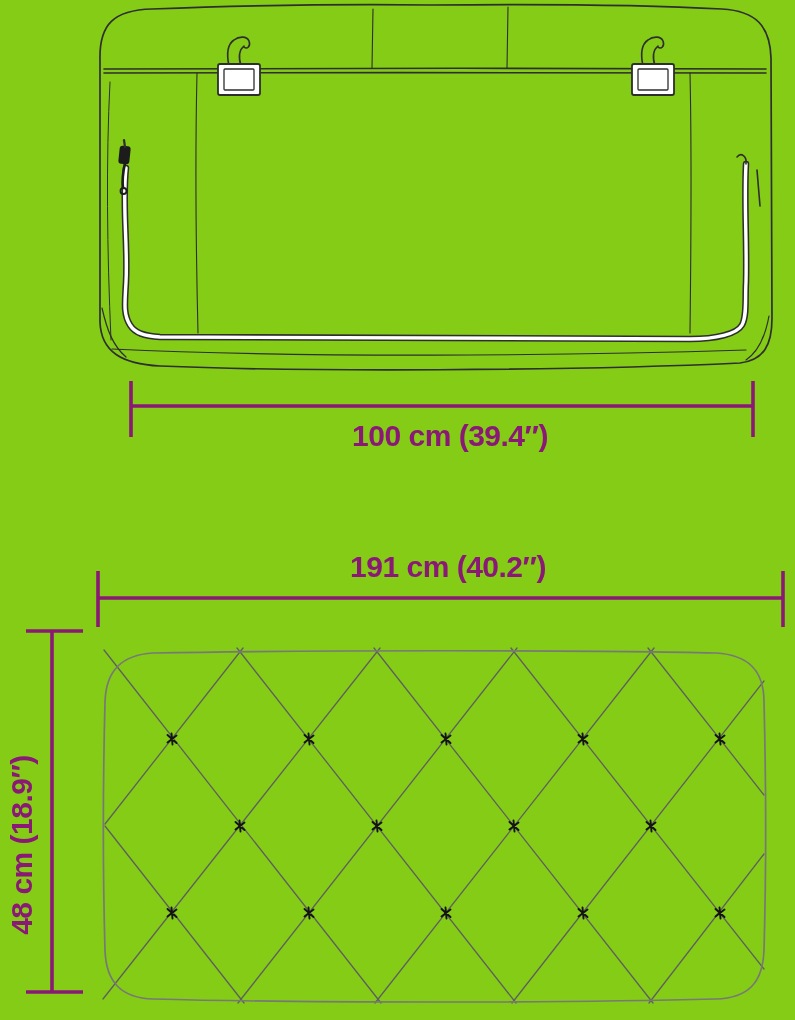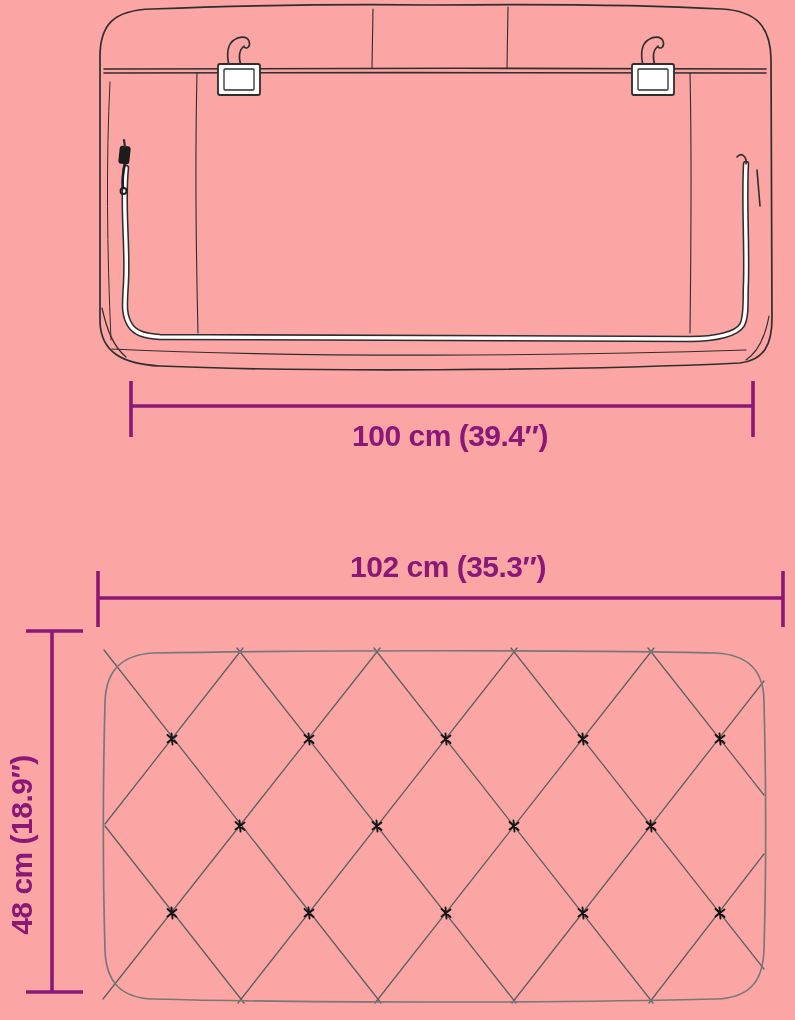--- a/index.html
+++ b/index.html
@@ -1,19 +1,19 @@
 <!DOCTYPE html>
 <html style="--dimension-color: #8b1876;"><head>
 <meta charset="utf-8">
 <style>
   html,body{margin:0;padding:0;background:#ffffff;}
   .canvas{
     position:relative;
     width:795px;height:1020px;
-    background:#fca5a5;
+    background:#84cc16;
     overflow:hidden;
     font-family:"Liberation Sans", sans-serif;
   }
   .canvas svg{position:absolute;left:0;top:0;}
   .dim-label{
     position:absolute;
     text-align:center;
     font-weight:700;
     font-size:30px;
     letter-spacing:-0.5px;
@@ -188,17 +188,17 @@
         <use href="#tuft-button" x="309" y="913"></use>
         <use href="#tuft-button" x="446" y="913"></use>
         <use href="#tuft-button" x="583" y="913"></use>
         <use href="#tuft-button" x="720" y="913"></use>
       </g>
     </g>
   </svg>
 
   <div class="dim-label lbl-100">100 cm (39.4″)</div>
 
-  <div class="dim-label lbl-102">102 cm (35.3″)</div>
+  <div class="dim-label lbl-102">191 cm (40.2″)</div>
 
   <div class="dim-label lbl-48">48 cm (18.9″)</div>
 
 </div>
 
 </body></html>

